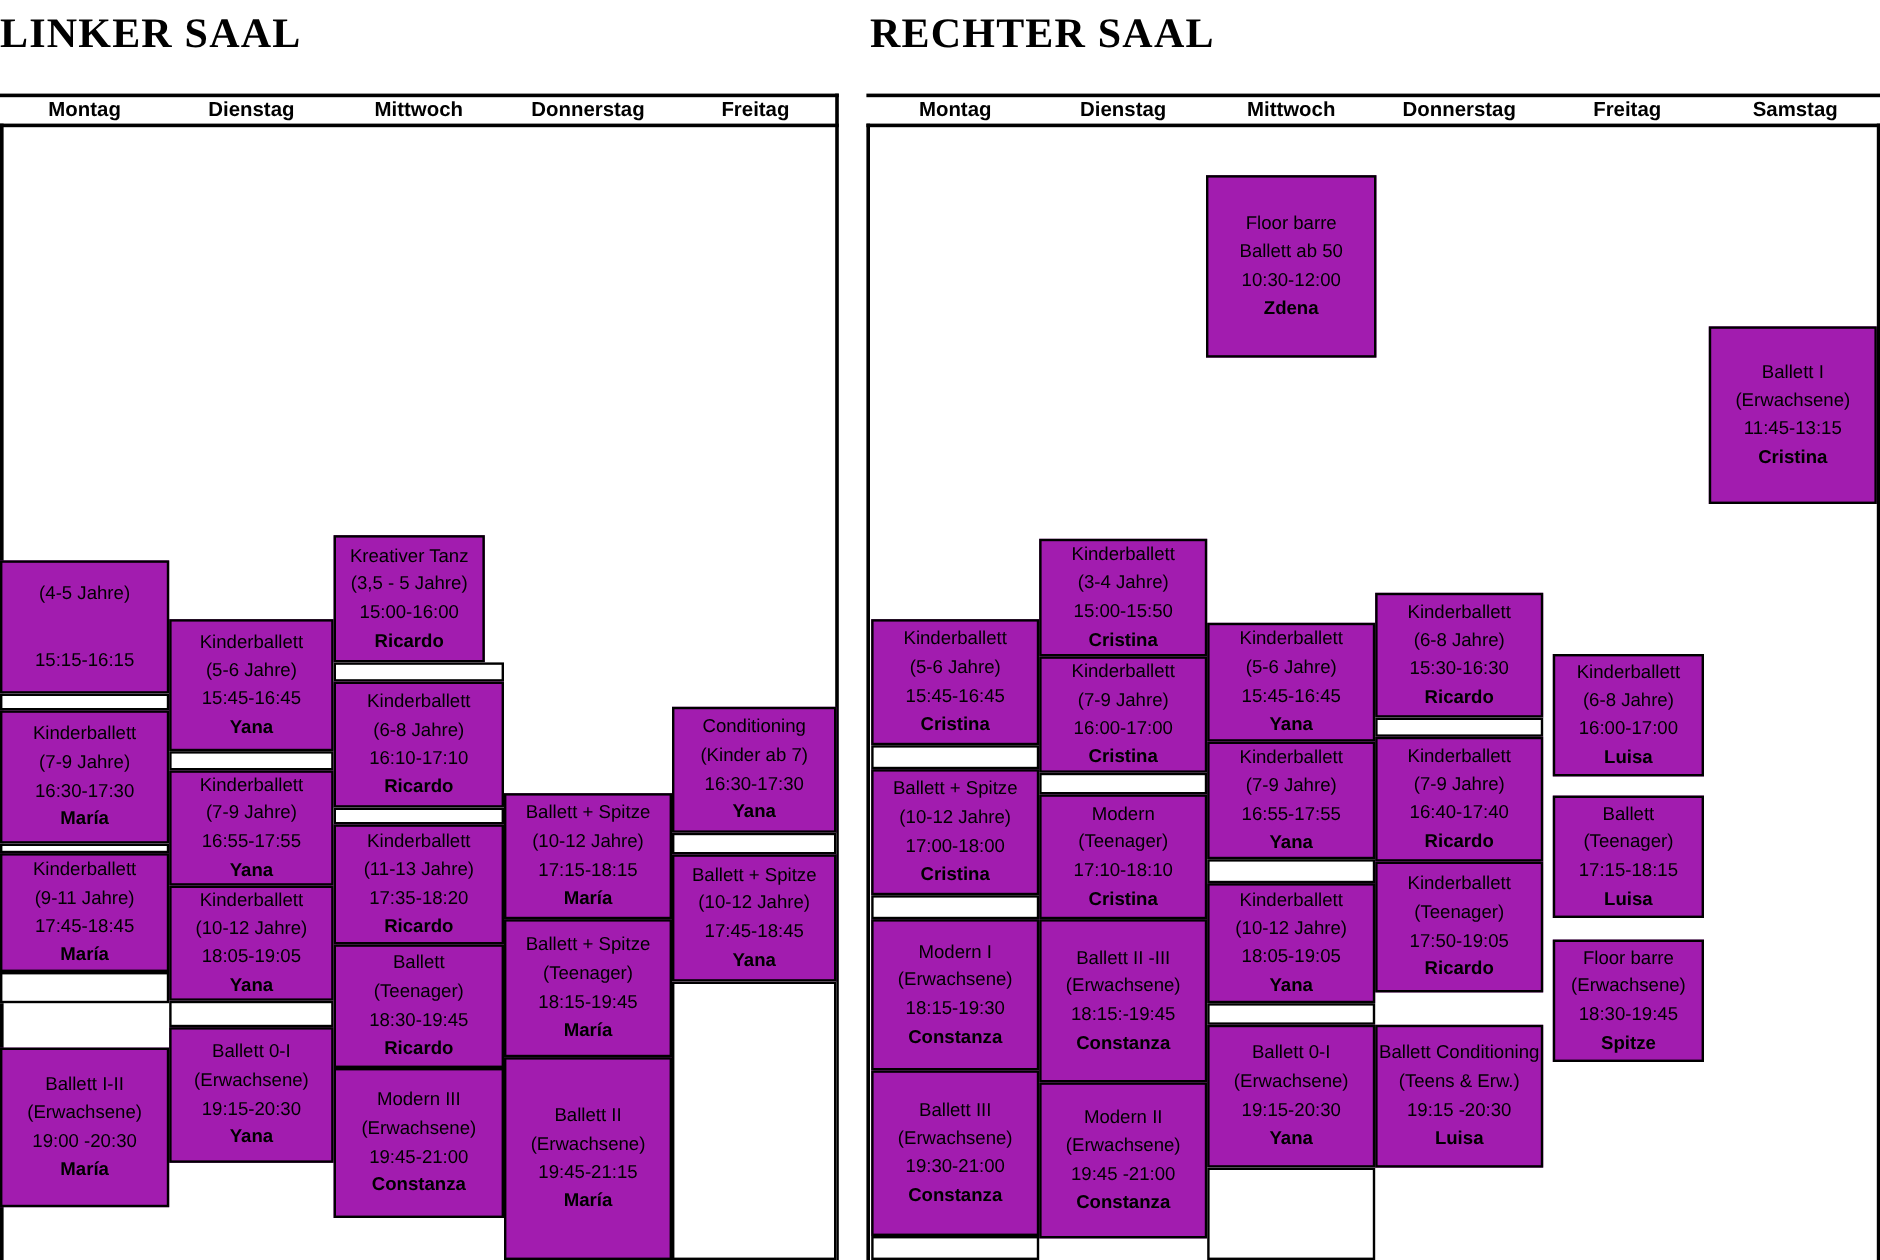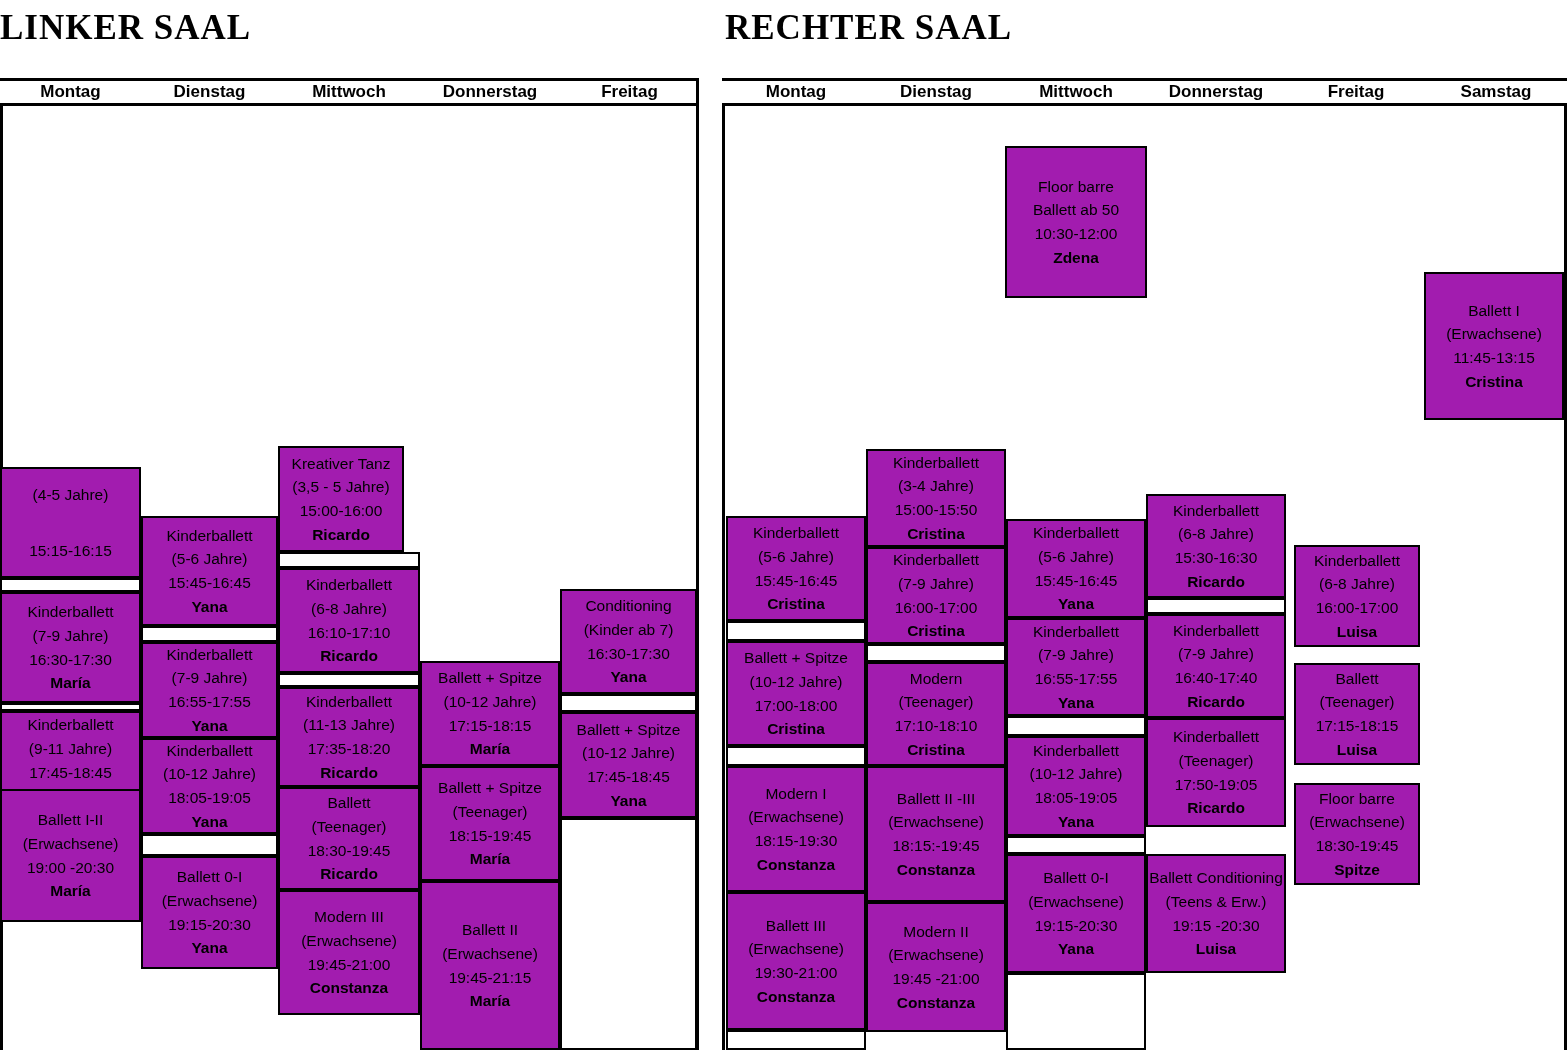--- a/index.html
+++ b/index.html
@@ -122,21 +122,21 @@
   <div class="tc">María</div>
 </div>
 <div class="gapbox" style="left:0px; top:703px; width:141px; height:8px;"></div>
 <div class="cls" style="left:0px; top:711px; width:141px; height:99px;">
   <div class="nm">Kinderballett</div>
   <div class="age">(9-11 Jahre)</div>
   <div class="tm">17:45-18:45</div>
   <div class="tc">María</div>
 </div>
 <div class="gapbox" style="left:0px; top:810px; width:141px; height:26px;"></div>
-<div class="cls" style="left:0px; top:789px; width:141px; height:133px;">
+<div class="cls" style="left:0px; top:873px; width:141px; height:133px;">
   <div class="nm">Ballett I-II</div>
   <div class="age">(Erwachsene)</div>
   <div class="tm">19:00 -20:30</div>
   <div class="tc">María</div>
 </div>
 
 <div class="cls" style="left:141px; top:516px; width:137px; height:110px;">
   <div class="nm">Kinderballett</div>
   <div class="age">(5-6 Jahre)</div>
   <div class="tm">15:45-16:45</div>

